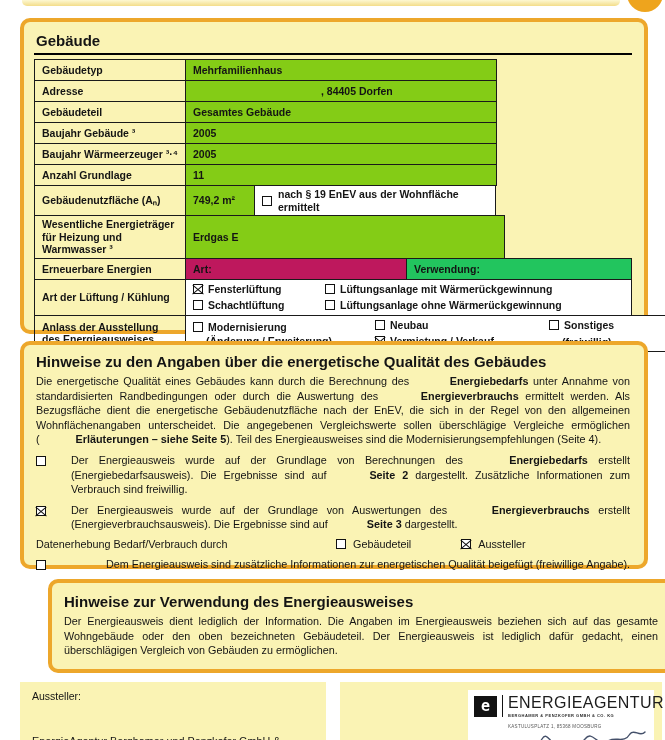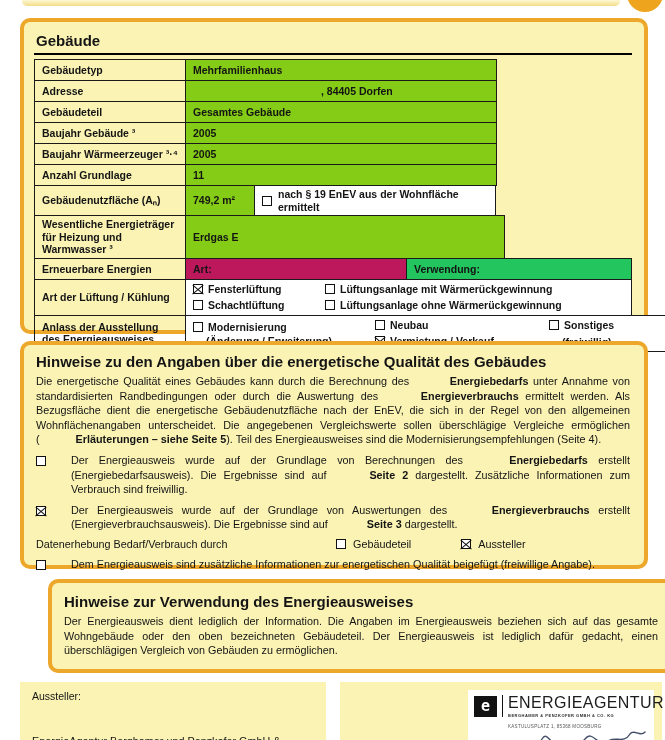--- a/index.html
+++ b/index.html
@@ -248,21 +248,21 @@
       <span>Gebäudeteil</span>
     </div>
     <div class="daten-opt">
       <span class="cb" data-checked="true"></span>
       <span>Aussteller</span>
     </div>
   </div>
 
   <div class="hint-item">
     <span class="cb" data-checked="false"></span>
-    <div class="hint-text" style="text-align:left">Dem Energieausweis sind zusätzliche Informationen zur energetischen Qualität beigefügt (freiwillige Angabe).</div>
+    <div class="hint-text" style="text-align:right">Dem Energieausweis sind zusätzliche Informationen zur energetischen Qualität beigefügt (freiwillige Angabe).</div>
   </div>
 </div>
 
 <div class="section" id="sec-verwendung">
   <div class="sec-title">Hinweise zur Verwendung des Energieausweises</div>
   <div class="para">Der Energieausweis dient lediglich der Information. Die Angaben im Energieausweis beziehen sich auf das gesamte Wohngebäude oder den oben bezeichneten Gebäudeteil. Der Energieausweis ist lediglich dafür gedacht, einen überschlägigen Vergleich von Gebäuden zu ermöglichen.</div>
 </div>
 
 <div class="footer-box" id="footer-left">
   <div class="aussteller-label">Aussteller:</div>

